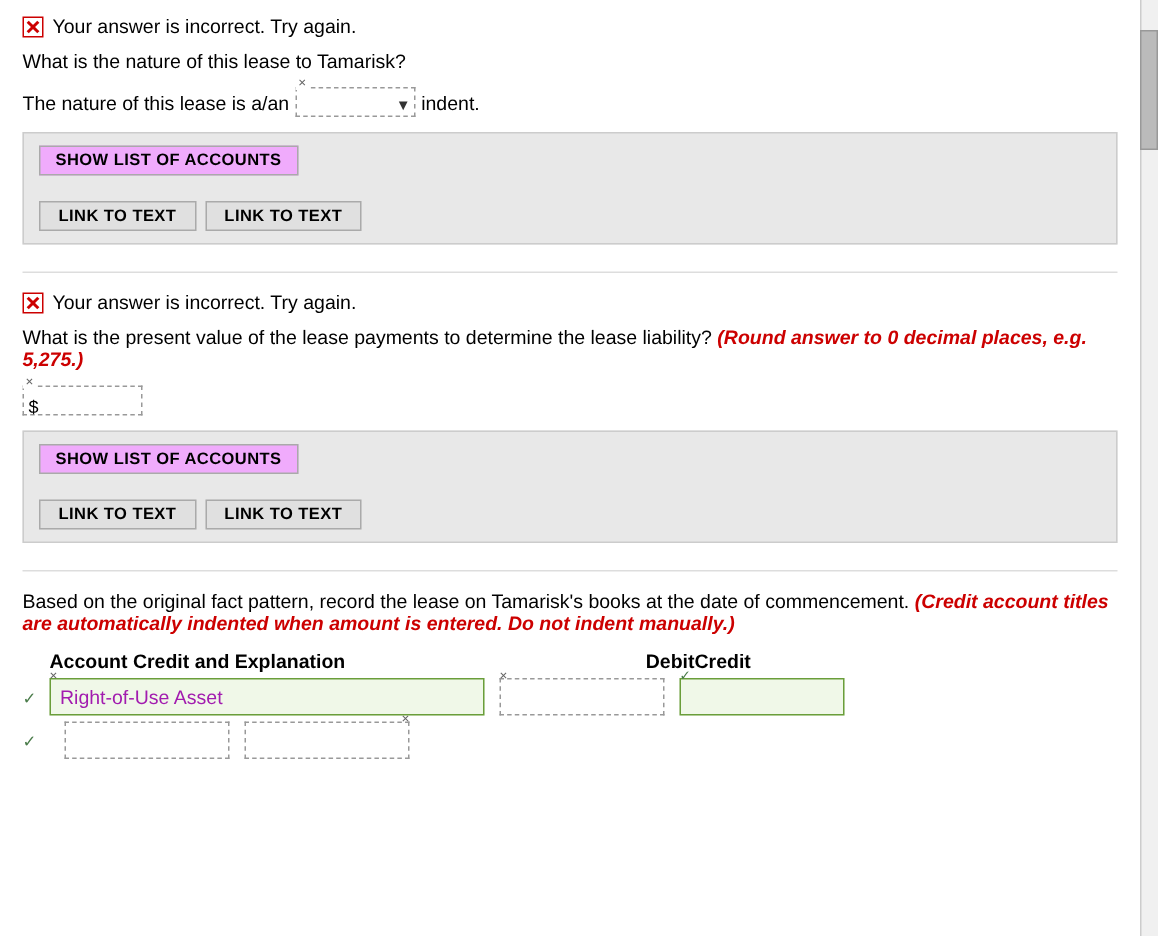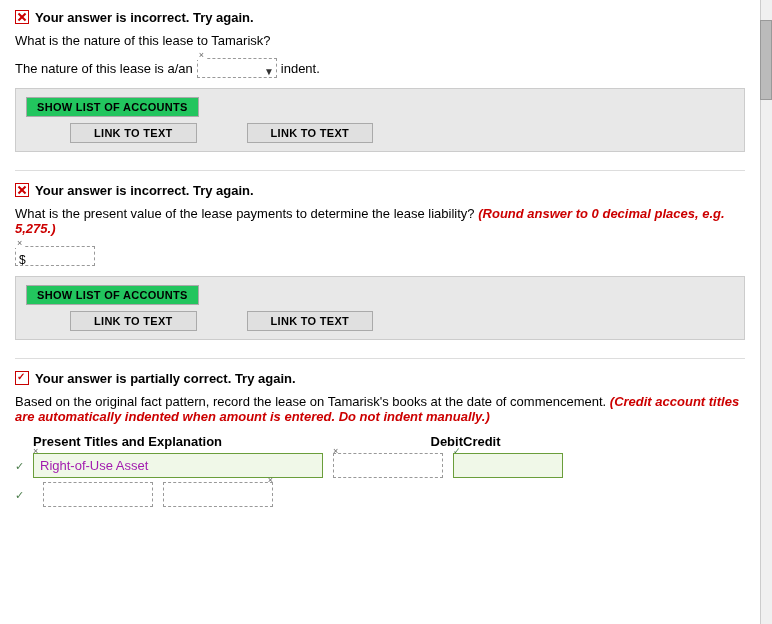--- a/index.html
+++ b/index.html
@@ -17,24 +17,23 @@
       padding: 10px 15px;
       max-width: 760px;
     }
 
     .section {
       margin-bottom: 18px;
     }
 
     .error-line {
       display: flex;
-      align-items: flex-start;
+      align-items: flex-end;
       gap: 6px;
       margin-bottom: 8px;
-      font-weight: bold;
     }
 
     .error-icon {
       display: inline-block;
       width: 14px;
       height: 14px;
       background: #fff;
       border: 1px solid #c00;
       position: relative;
       flex-shrink: 0;
@@ -131,47 +130,46 @@
     }
 
     .tools-panel {
       background: #e8e8e8;
       border: 1px solid #ccc;
       padding: 8px 10px;
       margin-bottom: 4px;
     }
 
     .show-accounts-btn {
-      background: #22c55e;
+      background: #f0abfc;
       border: 1px solid #aaa;
       padding: 3px 10px;
       font-size: 11px;
       font-weight: bold;
       text-transform: uppercase;
       cursor: pointer;
       letter-spacing: 0.3px;
       display: inline-block;
-      margin-bottom: 6px;
+      margin-bottom: 17px;
     }
 
     .link-buttons-row {
       display: flex;
       gap: 6px;
     }
 
     .link-text-btn {
       background: #e0e0e0;
       border: 1px solid #aaa;
-      padding: 3px 23px;
+      padding: 3px 12px;
       font-size: 11px;
       font-weight: bold;
       text-transform: uppercase;
       cursor: pointer;
       letter-spacing: 0.3px;
-      margin-left: 44px;
     }
 
     .dollar-input-wrapper {
       position: relative;
       display: inline-block;
     }
 
     .dollar-sign {
       position: absolute;
       left: 4px;
@@ -403,34 +401,30 @@
       <div class="link-buttons-row">
         <button class="link-text-btn">LINK TO TEXT</button>
         <button class="link-text-btn">LINK TO TEXT</button>
       </div>
     </div>
   </div>
 
   <div class="section-divider"></div>
 
   <div class="section">
-    <div class="error-line">
-      <span class="partial-icon"></span>
-      <span class="error-text">Your answer is partially correct.  Try again.</span>
-    </div>
     <div class="question-text">
       <span>Based on the original fact pattern, record the lease on Tamarisk's books at the date of commencement.</span>
       <span class="question-italic">(Credit account titles are automatically indented when amount is entered. Do not indent manually.)</span>
     </div>
 
     <div class="table-section">
 
       <div class="table-header-row">
         <div style="width:18px;"></div>
-        <div class="col-account">Present Titles and Explanation</div>
+        <div class="col-account">Account Credit and Explanation</div>
         <div class="col-debit">Debit</div>
         <div class="col-credit">Credit</div>
       </div>
 
       <div class="table-row-entry">
         <div class="check-col">
           <span class="check-mark">✓</span>
         </div>
         <div class="account-input-wrap">
           <span class="account-clear-x">×</span>

